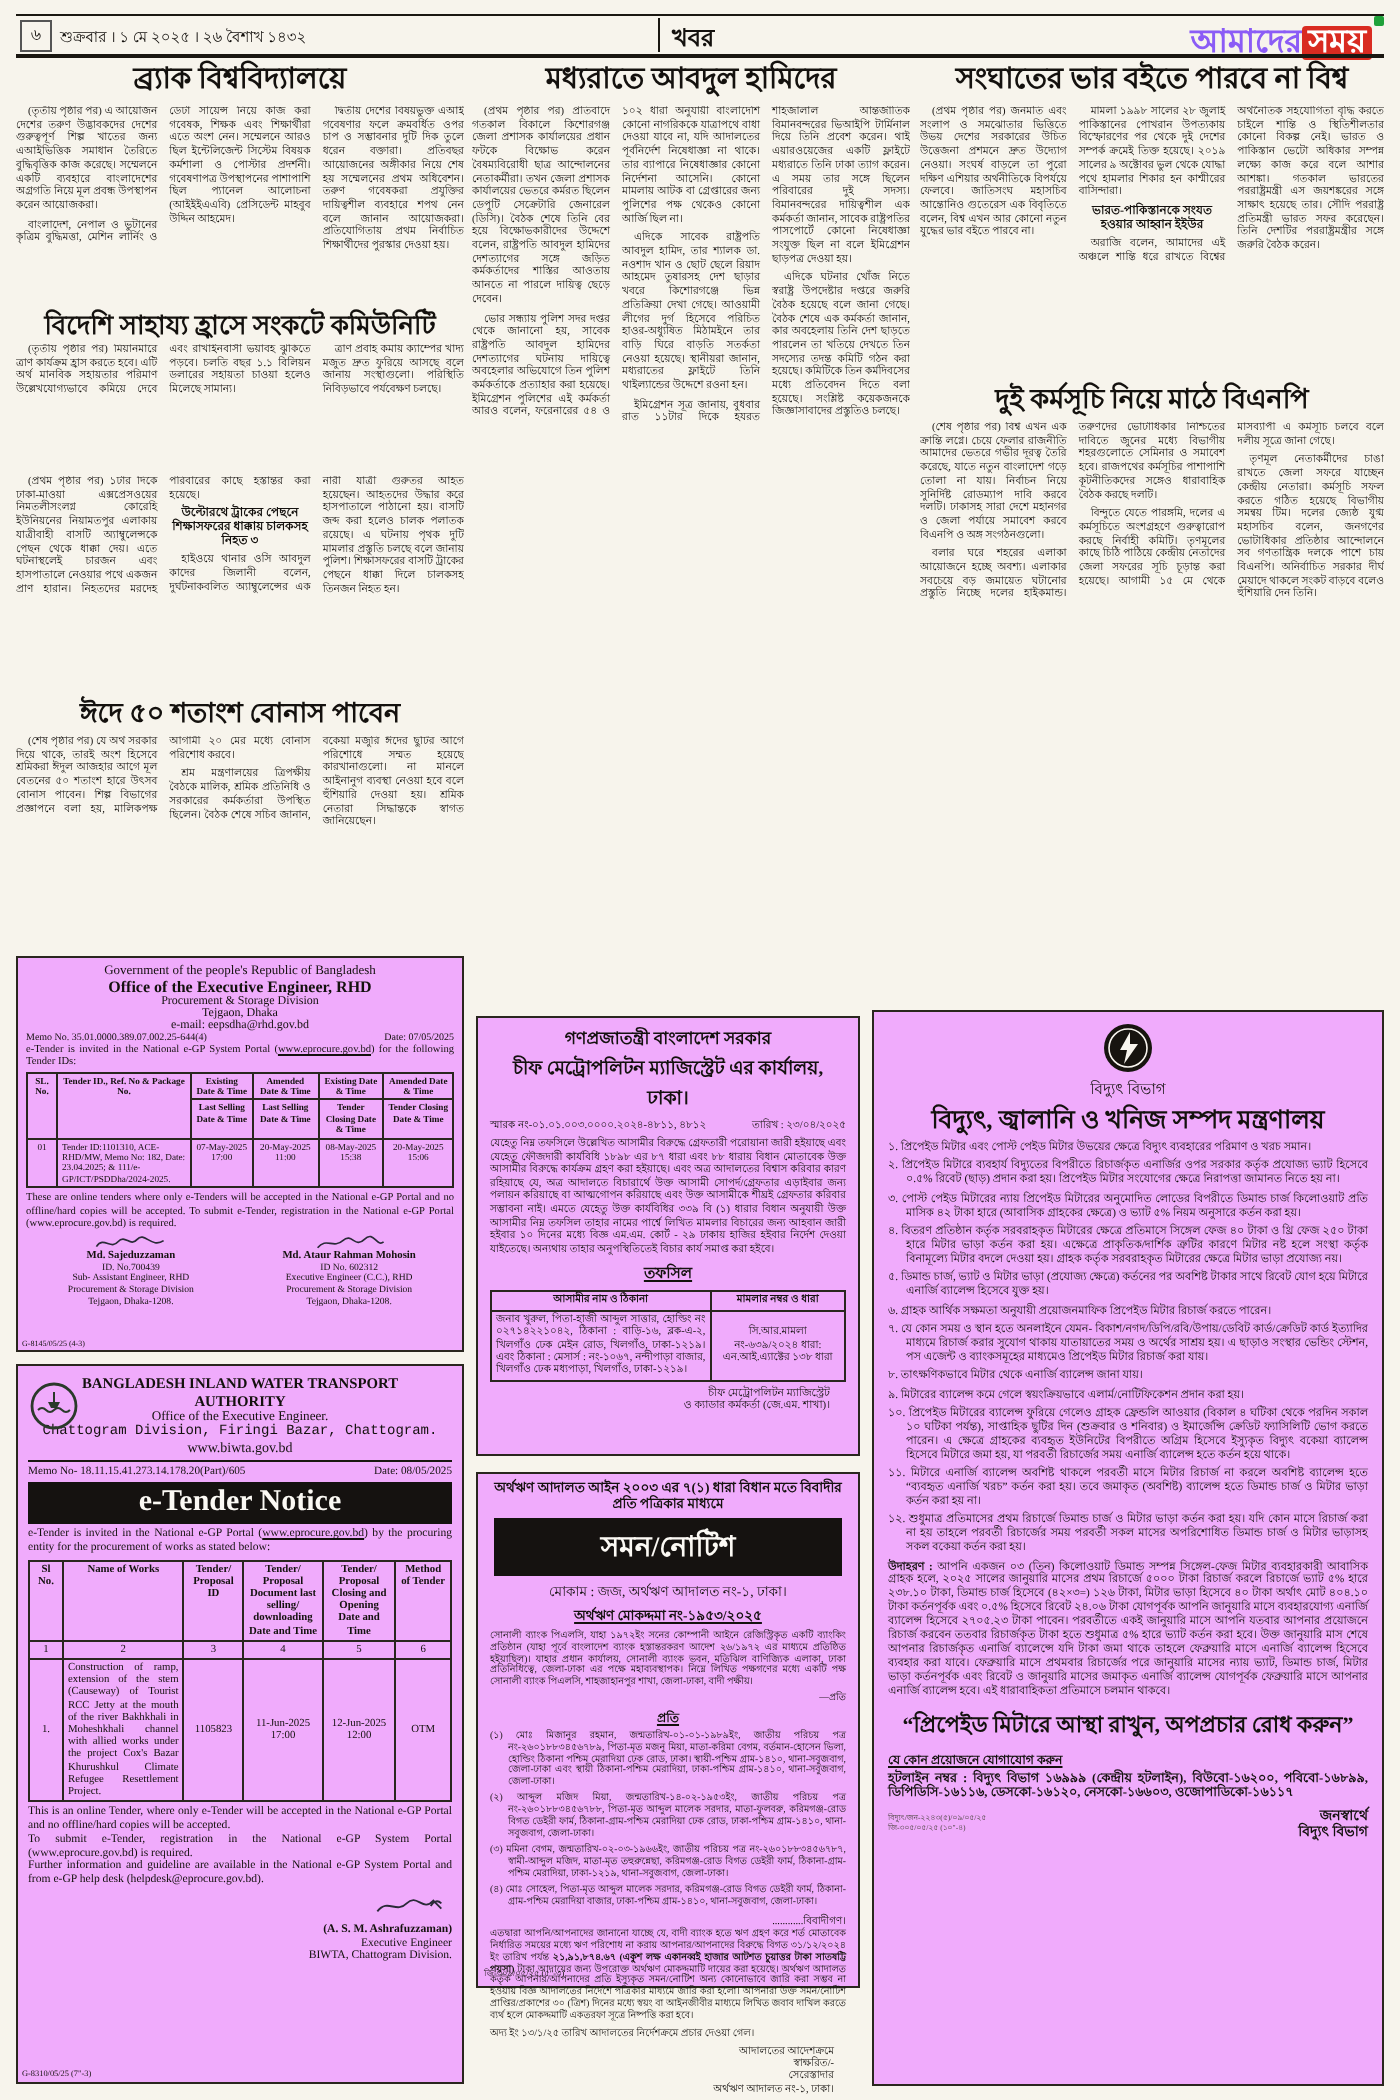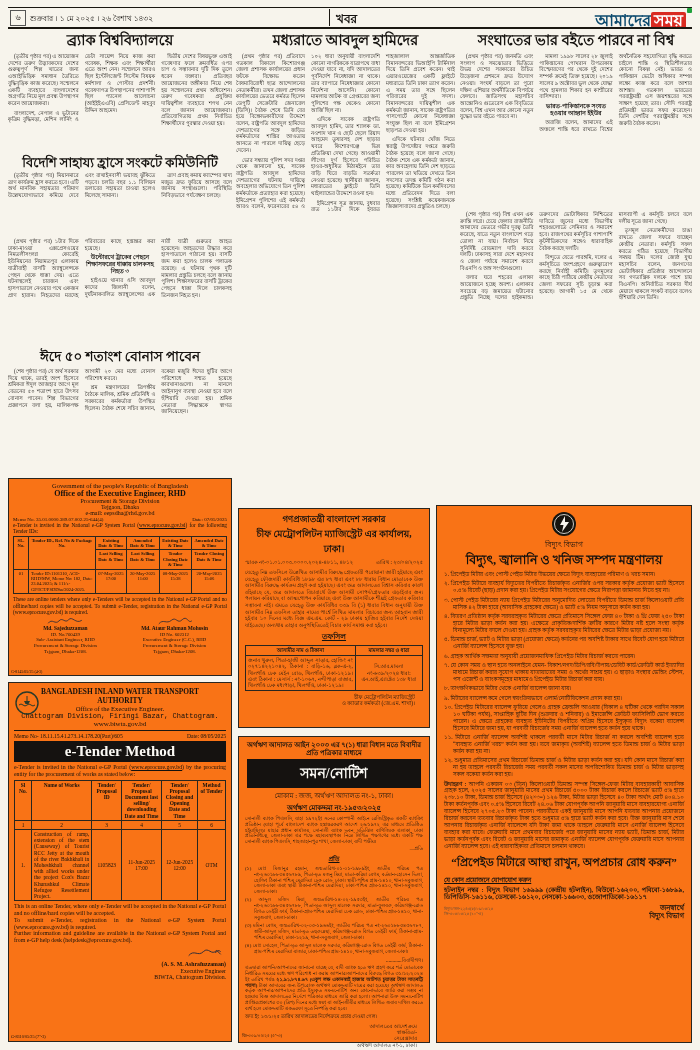--- a/index.html
+++ b/index.html
@@ -5,31 +5,31 @@
   html,body{margin:0;padding:0;}
   .page{position:relative;width:700px;height:1050px;background:#f7f4ec;font-family:"Liberation Serif","DejaVu Serif",serif;color:#14110e;overflow:hidden;}
   .abs{position:absolute;}
   .rule{background:#1a1711;}
   .headline{font-weight:bold;text-align:center;line-height:1.05;letter-spacing:0;}
   .body-cols{column-gap:6px;text-align:justify;overflow:hidden;}
   .c3{column-count:3;}
   .bodytxt{font-size:5.3px;line-height:6.7px;}
   .bodytxt p{margin:0 0 3px 0;text-indent:6px;}
   .subhead{font-size:6px;font-weight:bold;text-align:center;margin:2px 0;line-height:7px;}
-  .noticebox{position:absolute;border:1px solid #2a261f;background:#f97316;box-sizing:border-box;}
+  .noticebox{position:absolute;border:1px solid #2a261f;background:#f0abfc;box-sizing:border-box;}
   .banner{background:#151210;color:#fbf9f4;font-weight:bold;text-align:center;}
   .ctr{text-align:center;}
   .rt{text-align:right;}
   .jst{text-align:justify;}
   .u{text-decoration:underline;}
   table{border-collapse:collapse;width:100%;}
   td,th{border:0.8px solid #2a261f;padding:1px 2px;vertical-align:top;}
   .sig-squiggle{display:block;margin:0 auto;}
   .hang{text-indent:-9px;padding-left:9px;margin:0 0 2.5px 0;}
-  .masthead-red{color:#0c4a6e;font-weight:bold;}
+  .masthead-red{color:#8b5cf6;font-weight:bold;}
   .masthead-box{background:#d92b21;color:#fff;font-weight:bold;border-radius:2px;padding:0 3px;}
   .green-dot{display:inline-block;width:5px;height:5px;background:#1fa13a;border-radius:1px;margin-left:1px;vertical-align:top;}
 </style>
 </head>
 <body>
 
 <div class="page">
 
   <div class="abs rule" style="left:8px;top:7px;width:684px;height:1px;"></div>
   <div class="abs" style="left:10px;top:10px;width:14px;height:14px;border:1px solid #555;font-size:8px;line-height:14px;text-align:center;">৬</div>
@@ -76,20 +76,21 @@
   </div>
 
   <div class="abs headline" style="left:460px;top:33px;width:232px;font-size:14.5px;">সংঘাতের ভার বইতে পারবে না বিশ্ব</div>
   <div class="abs body-cols c3 bodytxt" style="left:460px;top:53px;width:232px;height:138px;">
     <p>(প্রথম পৃষ্ঠার পর) জনমতি এবং সংলাপ ও সমঝোতার ভিত্তিতে উভয় দেশের সরকারের উচিত উত্তেজনা প্রশমনে দ্রুত উদ্যোগ নেওয়া। সংঘর্ষ বাড়লে তা পুরো দক্ষিণ এশিয়ার অর্থনীতিকে বিপর্যয়ে ফেলবে। জাতিসংঘ মহাসচিব আন্তোনিও গুতেরেস এক বিবৃতিতে বলেন, বিশ্ব এখন আর কোনো নতুন যুদ্ধের ভার বইতে পারবে না।</p>
     <p>মামলা ১৯৯৮ সালের ২৮ জুলাই পাকিস্তানের পোখরান উপত্যকায় বিস্ফোরণের পর থেকে দুই দেশের সম্পর্ক ক্রমেই তিক্ত হয়েছে। ২০১৯ সালের ৯ অক্টোবর ভুল থেকে যোদ্ধা পথে হামলার শিকার হন কাশ্মীরের বাসিন্দারা।</p>
     <div class="subhead">ভারত-পাকিস্তানকে সংযত হওয়ার আহ্বান ইইউর</div>
     <p>অরাজি বলেন, আমাদের এই অঞ্চলে শান্তি ধরে রাখতে বিশ্বের অর্থনৈতিক সহযোগিতা বৃদ্ধি করতে চাইলে শান্তি ও স্থিতিশীলতার কোনো বিকল্প নেই। ভারত ও পাকিস্তান ভেটো অধিকার সম্পন্ন লক্ষ্যে কাজ করে বলে আশার আশঙ্কা। গতকাল ভারতের পররাষ্ট্রমন্ত্রী এস জয়শঙ্করের সঙ্গে সাক্ষাৎ হয়েছে তার। সৌদি পররাষ্ট্র প্রতিমন্ত্রী ভারত সফর করেছেন। তিনি দেশটির পররাষ্ট্রমন্ত্রীর সঙ্গে জরুরি বৈঠক করেন।</p>
   </div>
 
+  <div class="abs headline" style="left:460px;top:193px;width:232px;font-size:13.5px;">দুই কর্মসূচি নিয়ে মাঠে বিএনপি</div>
   <div class="abs body-cols c3 bodytxt" style="left:460px;top:211px;width:232px;height:286px;">
     <p>(শেষ পৃষ্ঠার পর) বিশ্ব এখন এক ক্রান্তি লগ্নে। চেয়ে ফেলার রাজনীতি আমাদের ভেতরে গভীর দূরত্ব তৈরি করেছে, যাতে নতুন বাংলাদেশ গড়ে তোলা না যায়। নির্বাচন নিয়ে সুনির্দিষ্ট রোডম্যাপ দাবি করবে দলটি। ঢাকাসহ সারা দেশে মহানগর ও জেলা পর্যায়ে সমাবেশ করবে বিএনপি ও অঙ্গ সংগঠনগুলো।</p>
     <p>বলার ঘরে শহরের এলাকা আয়োজনে হচ্ছে অবশ্য। এলাকার সবচেয়ে বড় জমায়েত ঘটানোর প্রস্তুতি নিচ্ছে দলের হাইকমান্ড। তরুণদের ভোটাধিকার নিশ্চিতের দাবিতে জুনের মধ্যে বিভাগীয় শহরগুলোতে সেমিনার ও সমাবেশ হবে। রাজপথের কর্মসূচির পাশাপাশি কূটনীতিকদের সঙ্গেও ধারাবাহিক বৈঠক করছে দলটি।</p>
     <p>বিন্দুতে যেতে পারঙ্গমি, দলের এ কর্মসূচিতে অংশগ্রহণে গুরুত্বারোপ করছে নির্বাহী কমিটি। তৃণমূলের কাছে চিঠি পাঠিয়ে কেন্দ্রীয় নেতাদের জেলা সফরের সূচি চূড়ান্ত করা হয়েছে। আগামী ১৫ মে থেকে মাসব্যাপী এ কর্মসূচি চলবে বলে দলীয় সূত্রে জানা গেছে।</p>
     <p>তৃণমূল নেতাকর্মীদের চাঙা রাখতে জেলা সফরে যাচ্ছেন কেন্দ্রীয় নেতারা। কর্মসূচি সফল করতে গঠিত হয়েছে বিভাগীয় সমন্বয় টিম। দলের জ্যেষ্ঠ যুগ্ম মহাসচিব বলেন, জনগণের ভোটাধিকার প্রতিষ্ঠার আন্দোলনে সব গণতান্ত্রিক দলকে পাশে চায় বিএনপি। অনির্বাচিত সরকার দীর্ঘ মেয়াদে থাকলে সংকট বাড়বে বলেও হুঁশিয়ারি দেন তিনি।</p>
   </div>
 
   <div class="noticebox" style="left:8px;top:478px;width:224px;height:198px;padding:3px 4px;">
     <div class="ctr" style="font-size:6.5px;">Government of the people's Republic of Bangladesh</div>
     <div class="ctr" style="font-size:8px;font-weight:bold;">Office of the Executive Engineer, RHD</div>
@@ -162,21 +163,21 @@
     </svg>
     <div class="ctr" style="font-size:7.4px;font-weight:bold;padding:0 14px;">BANGLADESH INLAND WATER TRANSPORT AUTHORITY</div>
     <div class="ctr" style="font-size:6.6px;">Office of the Executive Engineer.</div>
     <div class="ctr" style="font-size:7px;font-family:Liberation Mono, monospace;">Chattogram Division, Firingi Bazar, Chattogram.</div>
     <div class="ctr" style="font-size:7px;">www.biwta.gov.bd</div>
     <div class="rule" style="height:1px;margin:2px 0;"></div>
     <div style="display:flex;justify-content:space-between;font-size:5.6px;">
       <span>Memo No- 18.11.15.41.273.14.178.20(Part)/605</span>
       <span>Date: 08/05/2025</span>
     </div>
-    <div class="banner" style="font-size:15px;padding:2px 0;margin:2px 0;">e-Tender Method</div>
+    <div class="banner" style="font-size:15px;padding:2px 0;margin:2px 0;">e-Tender Notice</div>
     <div class="jst" style="font-size:5.8px;line-height:6.8px;"><span>e-Tender is invited in the National e-GP Portal (</span><span class="u">www.eprocure.gov.bd</span><span>) by the procuring entity for the procurement of works as stated below:</span></div>
     <table style="font-size:5.4px;line-height:6.2px;margin-top:2px;">
       <tbody>
           <tr>
         <th style="width:13px;">Sl No.</th>
         <th style="width:62px;">Name of Works</th>
         <th style="width:26px;">Tender/ Proposal ID</th>
         <th style="width:36px;">Tender/ Proposal Document last selling/ downloading Date and Time</th>
         <th style="width:34px;">Tender/ Proposal Closing and Opening Date and Time</th>
         <th style="width:24px;">Method of Tender</th>
@@ -233,21 +234,21 @@
         <td class="ctr" style="vertical-align:middle;">সি.আর.মামলা নং-৬৩৯/২০২৪ ধারা: এন.আই.এ্যাক্টের ১৩৮ ধারা</td>
       </tr>
     </tbody>
       </table>
     <div class="rt" style="font-size:5.4px;line-height:6.6px;margin-top:3px;padding-right:8px;">
       <div>চীফ মেট্রোপলিটন ম্যাজিস্ট্রেট</div>
       <div>ও ক্যাডার কর্মকর্তা (জে.এম. শাখা)।</div>
     </div>
   </div>
 
-  <div class="noticebox" style="left:238px;top:736px;width:192px;height:307px;padding:4px 6px;">
+  <div class="noticebox" style="left:238px;top:736px;width:192px;height:258px;padding:4px 6px;">
     <div class="ctr" style="font-size:6.8px;font-weight:bold;line-height:8px;">অর্থঋণ আদালত আইন ২০০৩ এর ৭(১) ধারা বিধান মতে বিবাদীর প্রতি পত্রিকার মাধ্যমে</div>
     <div class="banner" style="font-size:14px;padding:2.5px 0;margin:2px 2px;">সমন/নোটিশ</div>
     <div class="ctr" style="font-size:6.8px;margin-top:1px;">মোকাম : জজ, অর্থঋণ আদালত নং-১, ঢাকা।</div>
     <div class="ctr u" style="font-size:6.8px;font-weight:bold;">অর্থঋণ মোকদ্দমা নং-১৯৫৩/২০২৫</div>
     <div class="jst" style="font-size:4.8px;line-height:5.8px;margin-top:2px;">সোনালী ব্যাংক পিএলসি, যাহা ১৯৭২ইং সনের কোম্পানী আইনে রেজিস্ট্রিকৃত একটি ব্যাংকিং প্রতিষ্ঠান (যাহা পূর্বে বাংলাদেশ ব্যাংক হস্তান্তরকরণ আদেশ ২৬/১৯৭২ এর মাধ্যমে প্রতিষ্ঠিত হইয়াছিল)। যাহার প্রধান কার্যালয়, সোনালী ব্যাংক ভবন, মতিঝিল বাণিজ্যিক এলাকা, ঢাকা প্রতিনিধিত্বে, জেলা-ঢাকা এর পক্ষে মহাব্যবস্থাপক। নিম্নে লিখিত পক্ষগণের মধ্যে একটি পক্ষ সোনালী ব্যাংক পিএলসি, শাহজাহানপুর শাখা, জেলা-ঢাকা, বাদী পক্ষীয়।</div>
     <div class="rt" style="font-size:4.8px;">—প্রতি</div>
     <div class="ctr u" style="font-size:6.2px;font-weight:bold;margin:1px 0;">প্রতি</div>
     <div style="font-size:4.8px;line-height:5.8px;">
       <p class="hang jst">(১) মোঃ মিজানুর রহমান, জন্মতারিখ-০১-০১-১৯৮৯ইং, জাতীয় পরিচয় পত্র নং-২৬০১৮৮৩৪৫৬৭৮৯, পিতা-মৃত মজনু মিয়া, মাতা-করিমা বেগম, বর্তমান-হোসেন ভিলা, হোল্ডিং ঠিকানা পশ্চিম মেরাদিয়া ঢেক রোড, ঢাকা। স্থায়ী-পশ্চিম গ্রাম-১৪১০, থানা-সবুজবাগ, জেলা-ঢাকা এবং স্থায়ী ঠিকানা-পশ্চিম মেরাদিয়া, ঢাকা-পশ্চিম গ্রাম-১৪১০, থানা-সবুজবাগ, জেলা-ঢাকা।</p>
       <p class="hang jst">(২) আব্দুল মজিদ মিয়া, জন্মতারিখ-১৪-০২-১৯৫৩ইং, জাতীয় পরিচয় পত্র নং-২৬০১৮৮৩৪৫৬৭৮৮, পিতা-মৃত আব্দুল মালেক সরদার, মাতা-ফুলবরু, করিমগঞ্জ-রোড বিগত ডেইরী ফার্ম, ঠিকানা-গ্রাম-পশ্চিম মেরাদিয়া ঢেক রোড, ঢাকা-পশ্চিম গ্রাম-১৪১০, থানা-সবুজবাগ, জেলা-ঢাকা।</p>

